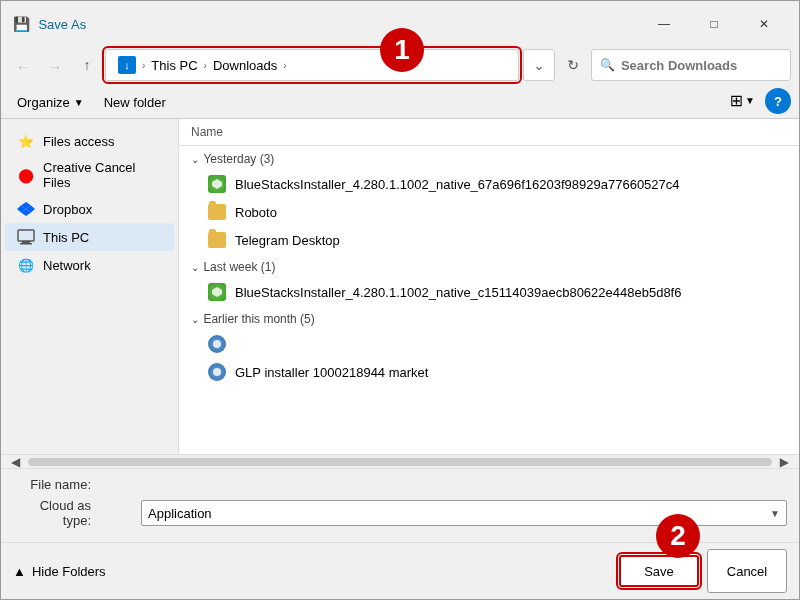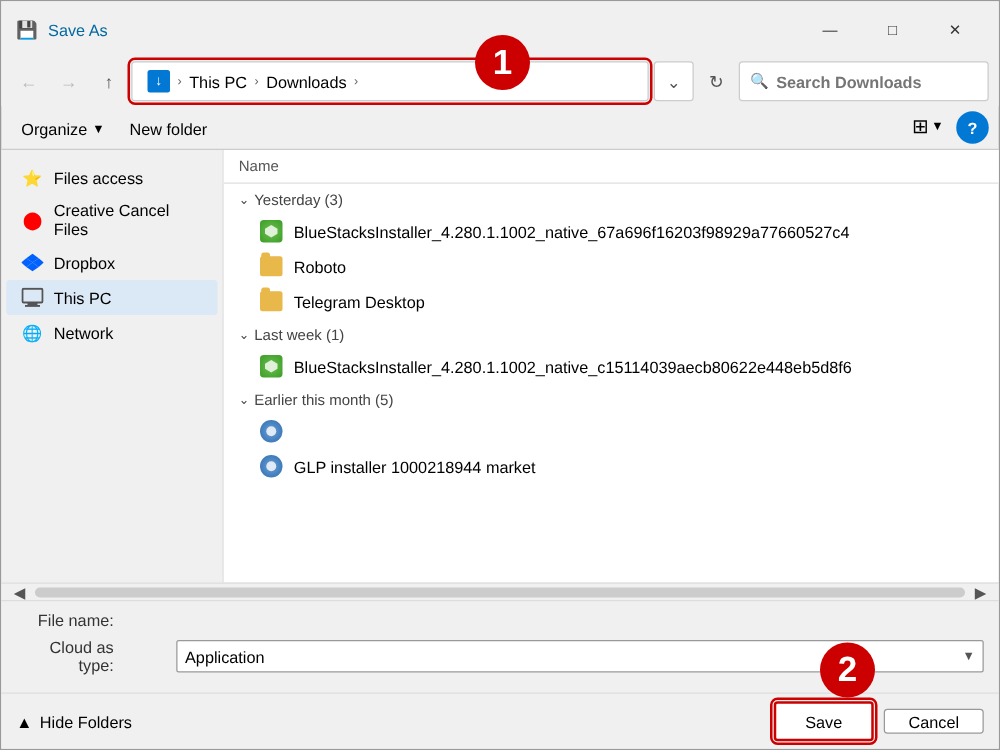--- a/index.html
+++ b/index.html
@@ -379,21 +379,21 @@
       border: 2px solid #cc0000;
       border-radius: 3px;
       font-size: 13px;
       cursor: pointer;
       font-weight: 500;
       outline: 2px solid #cc0000;
       outline-offset: 1px;
     }
     .btn-cancel {
       width: 80px;
-      height: 20px;
+      height: 44px;
       background: white;
       border: 1px solid #999;
       border-radius: 3px;
       font-size: 13px;
       cursor: pointer;
     }
 
     
     .annotation {
       position: absolute;

